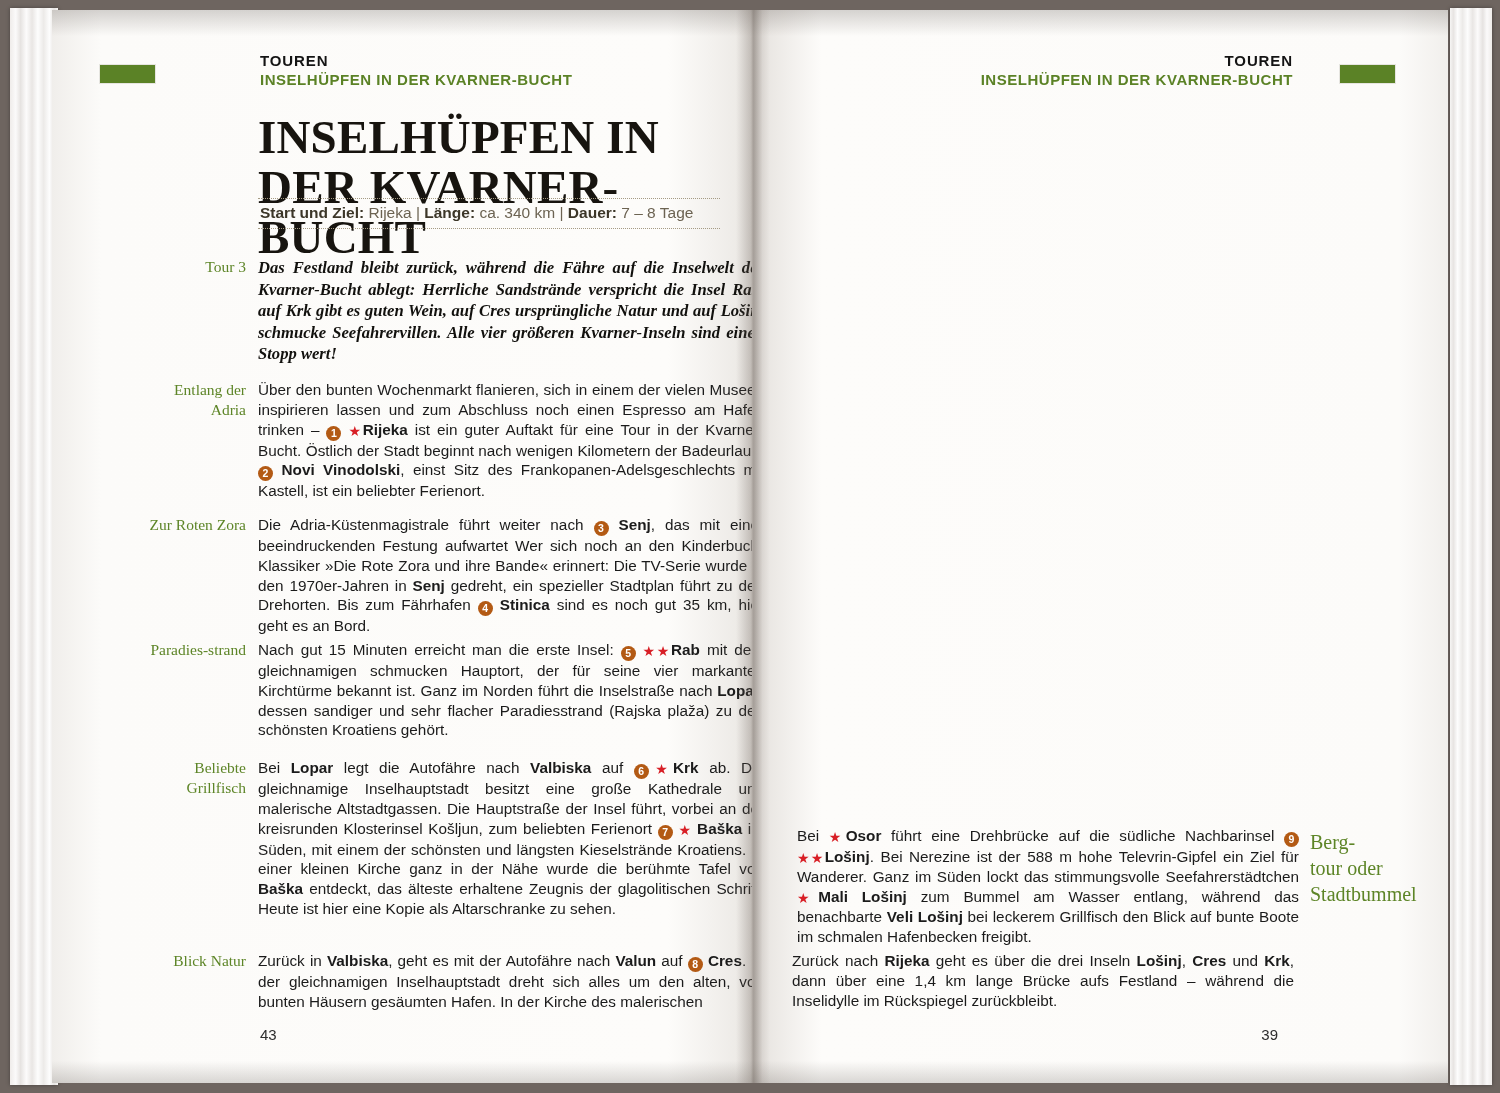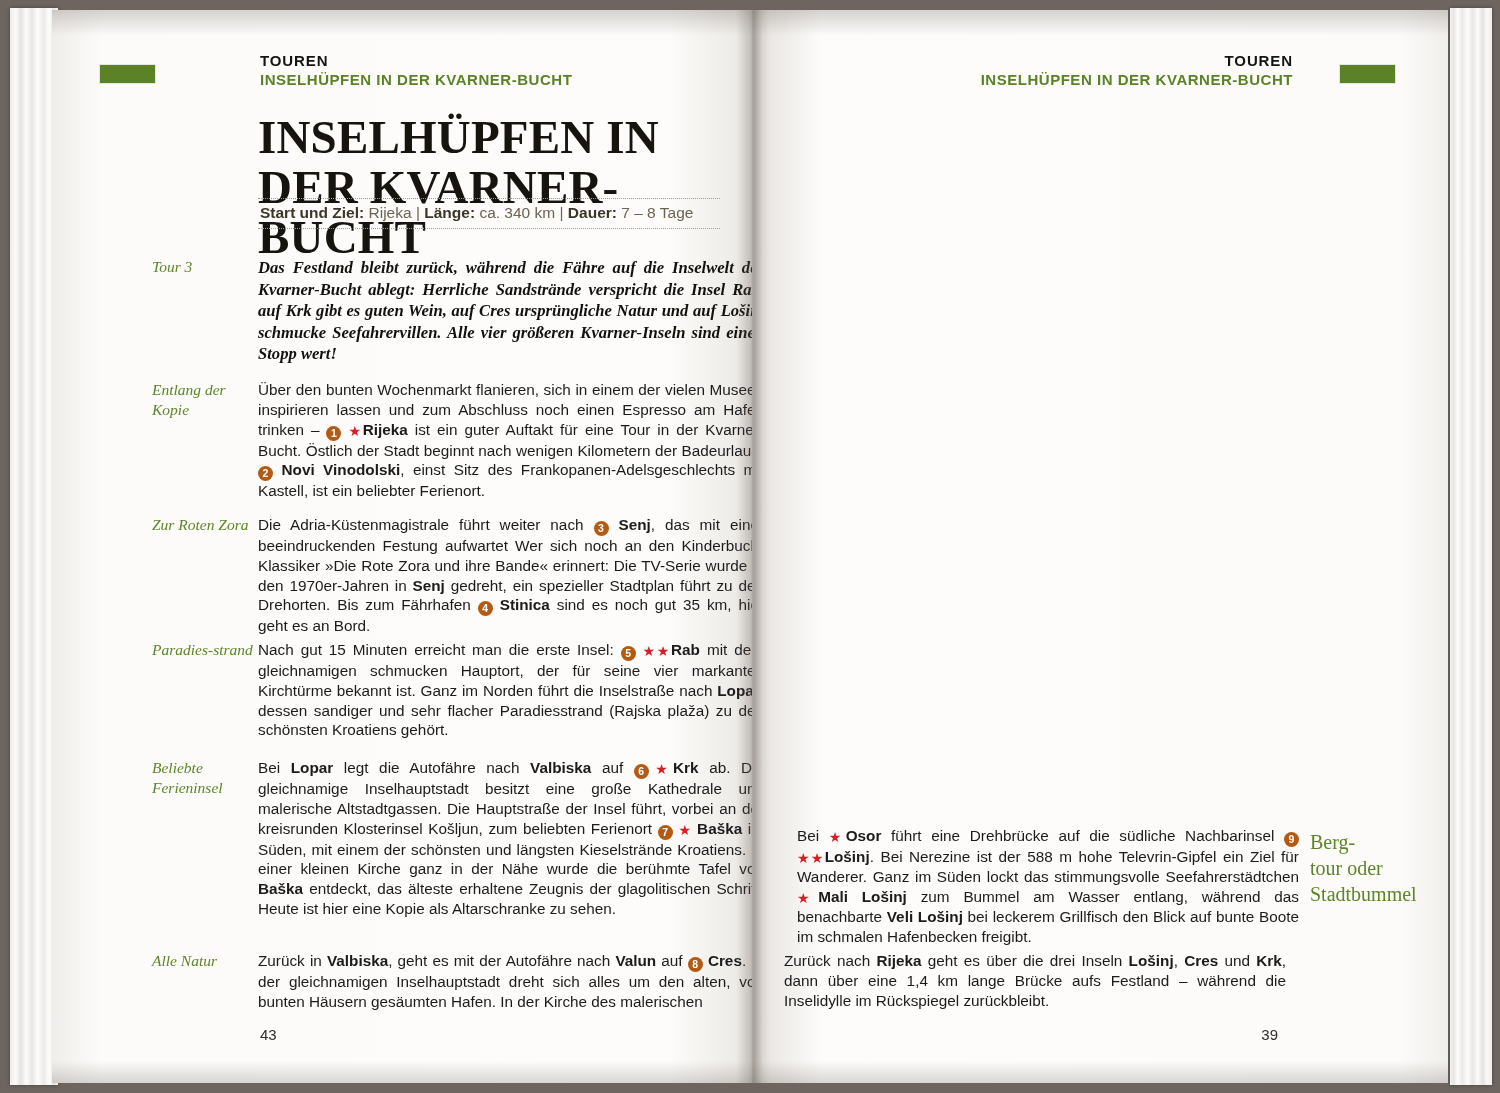--- a/index.html
+++ b/index.html
@@ -73,23 +73,23 @@
     position: absolute; left: 206px; top: 188px; width: 462px;
     border-top: 1.5px dotted #a59b84; border-bottom: 1.5px dotted #a59b84;
     padding: 5px 0 6px 2px;
     font-family: "Liberation Sans", sans-serif;
     font-size: 15.5px; color: #6c6352; white-space: nowrap;
   }
   .factbar b { color: #3c3628; font-weight: bold; }
 
   .block { position: absolute; left: 92px; width: 620px; }
   .block .side {
-    position: absolute; left: 8px; top: 0; width: 102px; text-align: left;
+    position: absolute; left: 0; top: 0; width: 102px; text-align: right;
     font-family: "Liberation Serif", serif;
-    color: #5d8527; font-size: 15.5px; line-height: 1.30; font-style: italic;
+    color: #5d8527; font-size: 15.5px; line-height: 1.30;
   }
   .block .body {
     margin-left: 114px; width: 506px;
     font-size: 15.3px; line-height: 1.295; color: #1b1b1b;
     text-align: justify; hyphens: auto;
   }
   .block.intro .body {
     font-family: "Liberation Serif", serif;
     font-style: italic; font-weight: bold; font-size: 16.6px; line-height: 1.30;
     color: #12110e;
@@ -147,54 +147,54 @@
       <span>|</span>
       <b>Dauer:</b>
       <span>7 – 8 Tage</span>
     </div>
 
     <div class="block intro" style="top:247px">
       <div class="side">Tour 3</div>
       <div class="body">Das Festland bleibt zurück, während die Fähre auf die Inselwelt der Kvarner-Bucht ablegt: Herrliche Sandstrände verspricht die Insel <b>Rab</b>, auf <b>Krk</b> gibt es guten Wein, auf <b>Cres</b> ursprüngliche Natur und auf <b>Lošinj</b> schmucke Seefahrervillen. Alle vier größeren Kvarner-Inseln sind einen Stopp wert!</div>
     </div>
     <div class="block" style="top:370px">
-      <div class="side">Entlang der Kopie</div>
+      <div class="side">Entlang der Adria</div>
       <div class="body">Über den bunten Wochenmarkt flanieren, sich in einem der vielen Museen inspirieren lassen und zum Abschluss noch einen Espresso am Hafen trinken – <span class="dot">1</span> <span class="star">★</span><b>Rijeka</b> ist ein guter Auftakt für eine Tour in der Kvarner-Bucht. Östlich der Stadt beginnt nach wenigen Kilometern der Badeurlaub: <span class="dot">2</span> <b>Novi Vinodolski</b>, einst Sitz des Frankopanen-Adelsgeschlechts mit Kastell, ist ein beliebter Ferienort.</div>
     </div>
     <div class="block" style="top:505px">
       <div class="side">Zur Roten Zora</div>
       <div class="body">Die Adria-Küstenmagistrale führt weiter nach <span class="dot">3</span> <b>Senj</b>, das mit einer beeindruckenden Festung aufwartet Wer sich noch an den Kinderbuch-Klassiker »Die Rote Zora und ihre Bande« erinnert: Die TV-Serie wurde in den 1970er-Jahren in <b>Senj</b> gedreht, ein spezieller Stadtplan führt zu den Drehorten. Bis zum Fährhafen <span class="dot">4</span> <b>Stinica</b> sind es noch gut 35 km, hier geht es an Bord.</div>
     </div>
     <div class="block" style="top:630px">
       <div class="side">Paradies-strand</div>
       <div class="body">Nach gut 15 Minuten erreicht man die erste Insel: <span class="dot">5</span> <span class="star">★</span><span class="star">★</span><b>Rab</b> mit dem gleichnamigen schmucken Hauptort, der für seine vier markanten Kirchtürme bekannt ist. Ganz im Norden führt die Inselstraße nach <b>Lopar</b>, dessen sandiger und sehr flacher Paradiesstrand (Rajska plaža) zu den schönsten Kroatiens gehört.</div>
     </div>
     <div class="block" style="top:748px">
-      <div class="side">Beliebte Ferieninsel</div>
+      <div class="side">Beliebte Grillfisch</div>
       <div class="body">Bei <b>Lopar</b> legt die Autofähre nach <b>Valbiska</b> auf <span class="dot">6</span><span class="star">★</span><b>Krk</b> ab. Die gleichnamige Inselhauptstadt besitzt eine große Kathedrale und malerische Altstadtgassen. Die Hauptstraße der Insel führt, vorbei an der kreisrunden Klosterinsel Košljun, zum beliebten Ferienort <span class="dot">7</span> <span class="star">★</span> <b>Baška</b> im Süden, mit einem der schönsten und längsten Kieselstrände Kroatiens. In einer kleinen Kirche ganz in der Nähe wurde die berühmte Tafel von <b>Baška</b> entdeckt, das älteste erhaltene Zeugnis der glagolitischen Schrift. Heute ist hier eine Kopie als Altarschranke zu sehen.</div>
     </div>
     <div class="block" style="top:941px">
-      <div class="side">Alle Natur</div>
+      <div class="side">Blick Natur</div>
       <div class="body">Zurück in <b>Valbiska</b>, geht es mit der Autofähre nach <b>Valun</b> auf <span class="dot">8</span> <b>Cres</b>. In der gleichnamigen Inselhauptstadt dreht sich alles um den alten, von bunten Häusern gesäumten Hafen. In der Kirche des malerischen</div>
     </div>
 
     <div class="folio l">43</div>
   </div>
 
   <div class="page right">
 
     <div class="tab r"></div>
 
     <div class="runhead right">
       <div class="t1">TOUREN</div>
       <div class="t2">INSELHÜPFEN IN DER KVARNER-BUCHT</div>
     </div>
 
     <div class="rtext" style="left:45px;top:816px;width:502px">Bei <span class="star">★</span><b>Osor</b> führt eine Drehbrücke auf die südliche Nachbarinsel <span class="dot">9</span><span class="star">★</span><span class="star">★</span><b>Lošinj</b>. Bei Nerezine ist der 588 m hohe Televrin-Gipfel ein Ziel für Wanderer. Ganz im Süden lockt das stimmungsvolle Seefahrerstädtchen <span class="star">★</span><b>Mali Lošinj</b> zum Bummel am Wasser entlang, während das benachbarte <b>Veli Lošinj</b> bei leckerem Grillfisch den Blick auf bunte Boote im schmalen Hafenbecken freigibt.</div>
-    <div class="rtext" style="left:32px;top:941px;width:502px">Zurück nach <b>Rijeka</b> geht es über die drei Inseln <b>Lošinj</b>, <b>Cres</b> und <b>Krk</b>, dann über eine 1,4 km lange Brücke aufs Festland – während die Inselidylle im Rückspiegel zurückbleibt.</div>
+    <div class="rtext" style="left:40px;top:941px;width:502px">Zurück nach <b>Rijeka</b> geht es über die drei Inseln <b>Lošinj</b>, <b>Cres</b> und <b>Krk</b>, dann über eine 1,4 km lange Brücke aufs Festland – während die Inselidylle im Rückspiegel zurückbleibt.</div>
     <div class="rside" style="left:558px;top:819px">Berg-<br>tour oder<br>Stadtbummel</div>
 
     <div class="folio r">39</div>
   </div>
 
   <div class="gutter"></div>
   <div class="shadow-top"></div>
   <div class="shadow-bottom"></div>
 </div>
 

